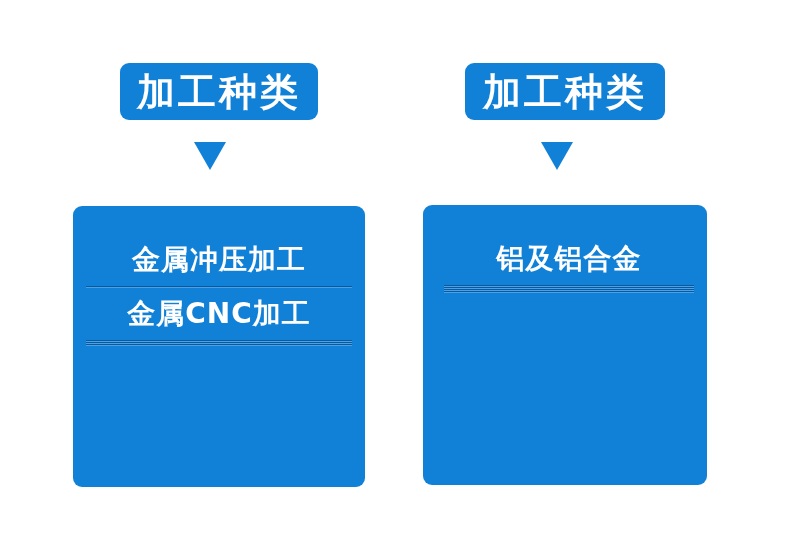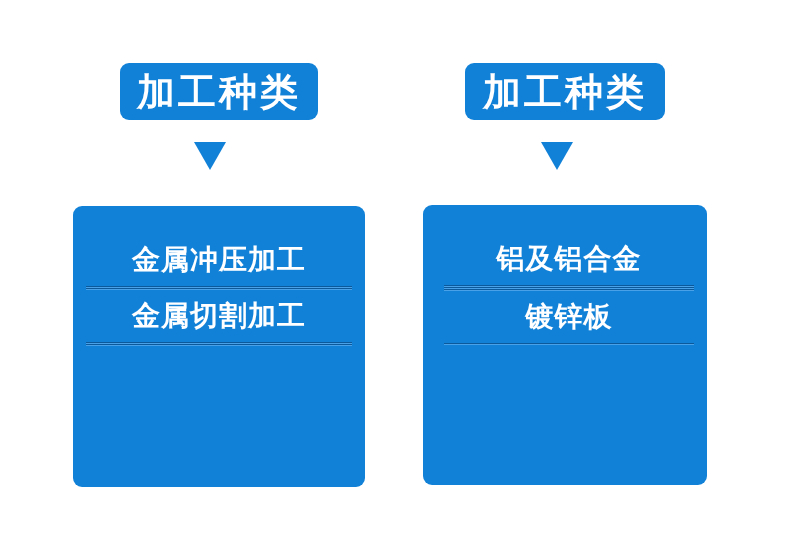--- a/index.html
+++ b/index.html
@@ -85,33 +85,32 @@
 <body>
 
 <div class="canvas">
 
   <div class="column left">
     <div class="header-pill">加工种类</div>
     <div class="arrow-down"></div>
     <div class="list-box">
       <div class="list-item">金属冲压加工</div>
       <div class="divider"></div>
+      <div class="list-item">金属CNC加工</div>
       <div class="divider"></div>
-      <div class="list-item">金属切割加工</div>
       <div class="divider"></div>
       <div class="divider"></div>
     </div>
   </div>
 
   <div class="column right">
     <div class="header-pill">加工种类</div>
     <div class="arrow-down"></div>
     <div class="list-box">
       <div class="list-item">铝及铝合金</div>
       <div class="divider"></div>
       <div class="divider"></div>
       <div class="divider"></div>
-      <div class="list-item">镀锌板</div>
       <div class="divider"></div>
     </div>
   </div>
 
 </div>
 
 </body></html>

